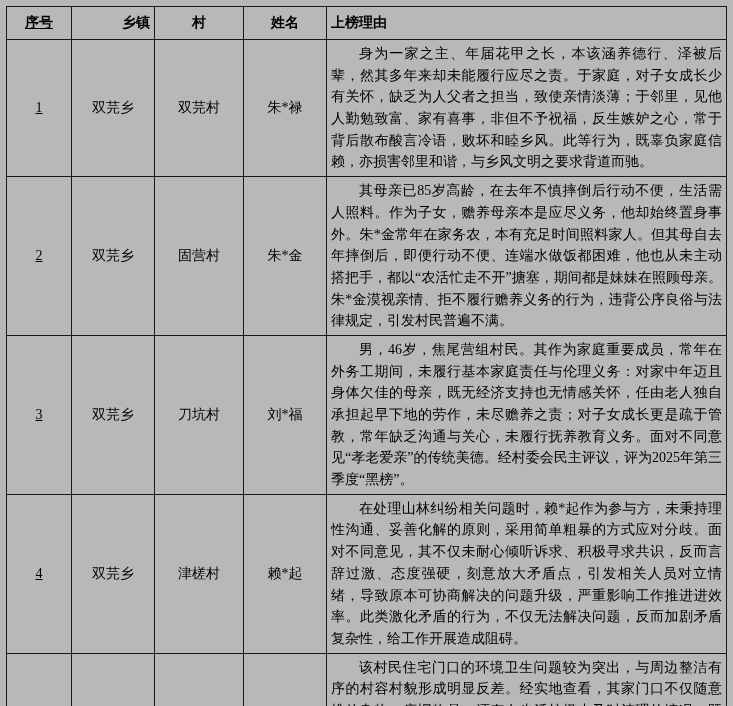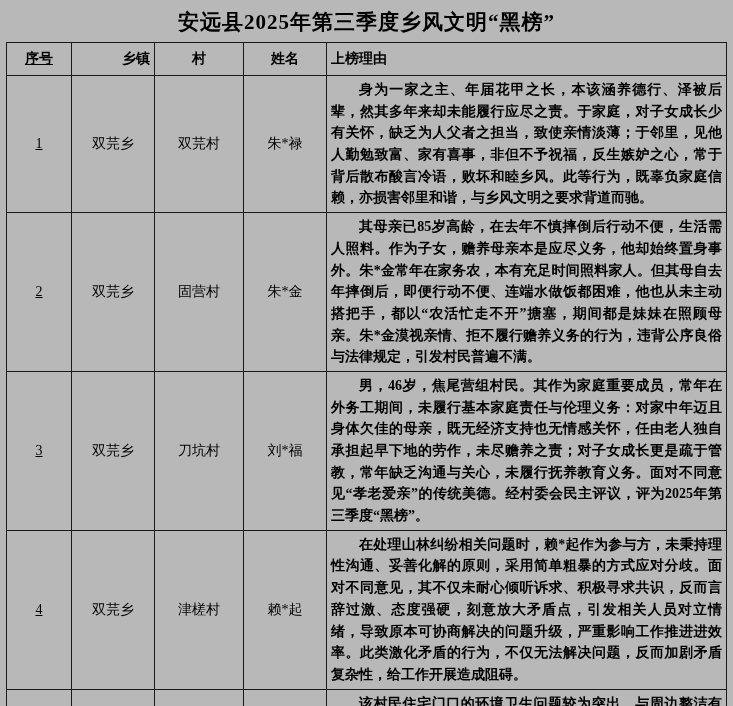--- a/index.html
+++ b/index.html
@@ -54,32 +54,30 @@
   .c-name { width: 74px; text-align: center; margin-top: 40px; }
   .c-reason { text-align: justify; text-justify: inter-ideograph; margin-left: 20px; }
   td.c-idx, td.c-town, td.c-vill, td.c-name {
     font-size: 16px;
     text-align: center;
   }
   td.c-reason {
     font-size: 13.5px;
     line-height: 1.55;
     padding: 5px 6px;
-    font-weight: bold;
   }
   .reason-p {
     margin: 0;
     text-indent: 2em;
   }
 </style>
 </head>
 <body>
 
 <div class="page">
-  <div class="title">安远县2025年第三季度乡风文明“黑榜”</div>
 
   <table class="sheet">
     <thead>
       <tr>
         <th class="c-idx">序号</th>
         <th class="c-town">乡镇</th>
         <th class="c-vill">村</th>
         <th class="c-name">姓名</th>
         <th class="c-reason">上榜理由</th>
       </tr>

